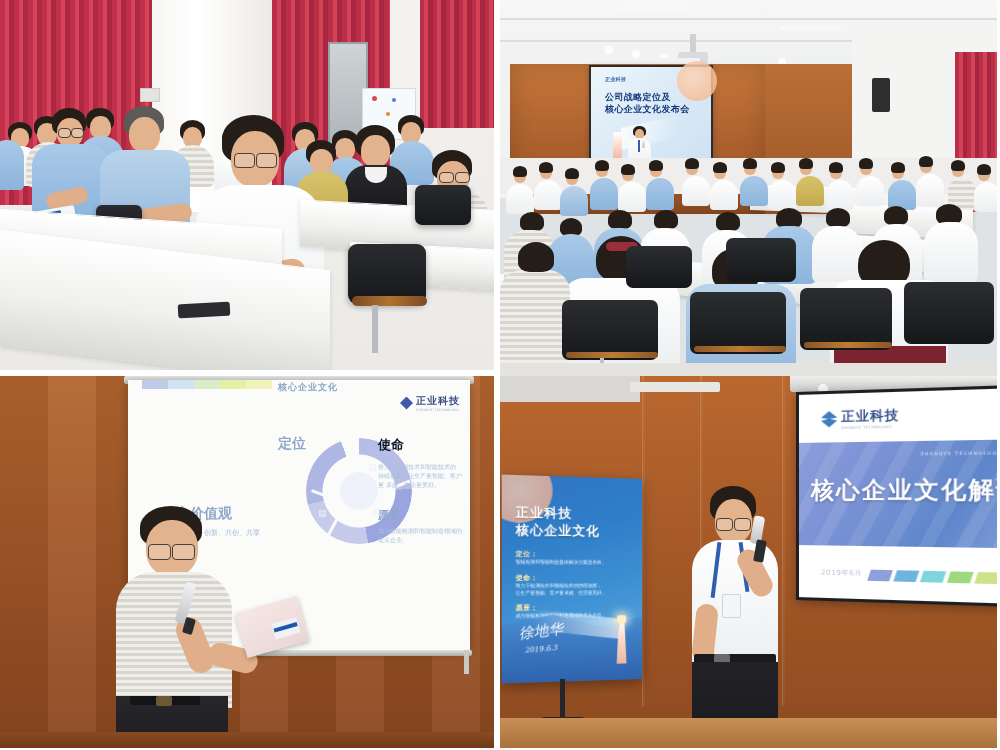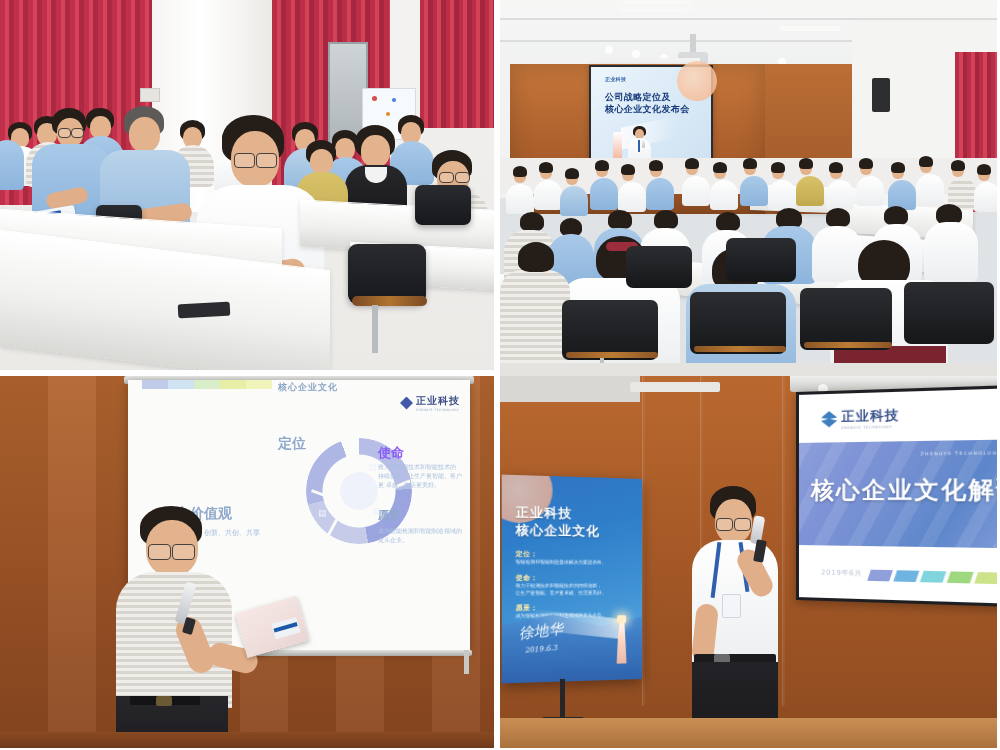--- a/index.html
+++ b/index.html
@@ -126,21 +126,21 @@
   .s3-head{position:absolute;left:150px;top:1px;font-size:9px;color:#8aa7c5;
       font-weight:bold;letter-spacing:1px;}
   .s3-logo{position:absolute;right:10px;top:14px;display:flex;align-items:center;gap:3px;}
   .s3-logo-txt{font-size:10px;font-weight:bold;color:#3b4f86;letter-spacing:1px;}
   .s3-logo-sub{font-size:3px;color:#9aa6c0;letter-spacing:.4px;}
   .s3-kite{width:13px;height:13px;background:#4258a8;
       clip-path:polygon(50% 0,100% 50%,50% 100%,0 50%);}
   .s3-pos-t{position:absolute;left:150px;top:55px;font-size:14px;color:#8fa8cc;font-weight:bold;}
   .s3-pos-b{position:absolute;left:50px;top:73px;width:190px;text-align:center;
       font-size:11px;line-height:15px;color:#ef8b84;font-weight:bold;}
-  .s3-mis-t{position:absolute;left:250px;top:64px;font-size:13px;color:#8b5cf6;font-weight:bold;}
+  .s3-mis-t{position:absolute;left:250px;top:56px;font-size:13px;color:#0f172a;font-weight:bold;}
   .s3-mis-b{position:absolute;left:250px;top:82px;width:85px;font-size:6px;line-height:9px;color:#a9c0dc;}
   .s3-vis-t{position:absolute;left:250px;top:128px;font-size:11px;color:#8fa8cc;font-weight:bold;}
   .s3-vis-b{position:absolute;left:250px;top:146px;width:85px;font-size:6px;line-height:9px;color:#a9c0dc;}
   .s3-core-t{position:absolute;left:34px;top:125px;font-size:14px;color:#8fa8cc;font-weight:bold;}
   .s3-core-b{position:absolute;left:34px;top:148px;width:160px;font-size:7px;color:#a9c0dc;}
   .donut{position:absolute;left:178px;top:58px;width:106px;height:106px;border-radius:50%;
       background:conic-gradient(#b6bde6 0deg 88deg,#9aa5e0 88deg 170deg,
                                 #c5cbe9 170deg 255deg,#aeb6e4 255deg 340deg,
                                 rgba(255,255,255,0) 340deg 360deg);
       -webkit-mask:radial-gradient(circle,transparent 36px,#000 37px);

